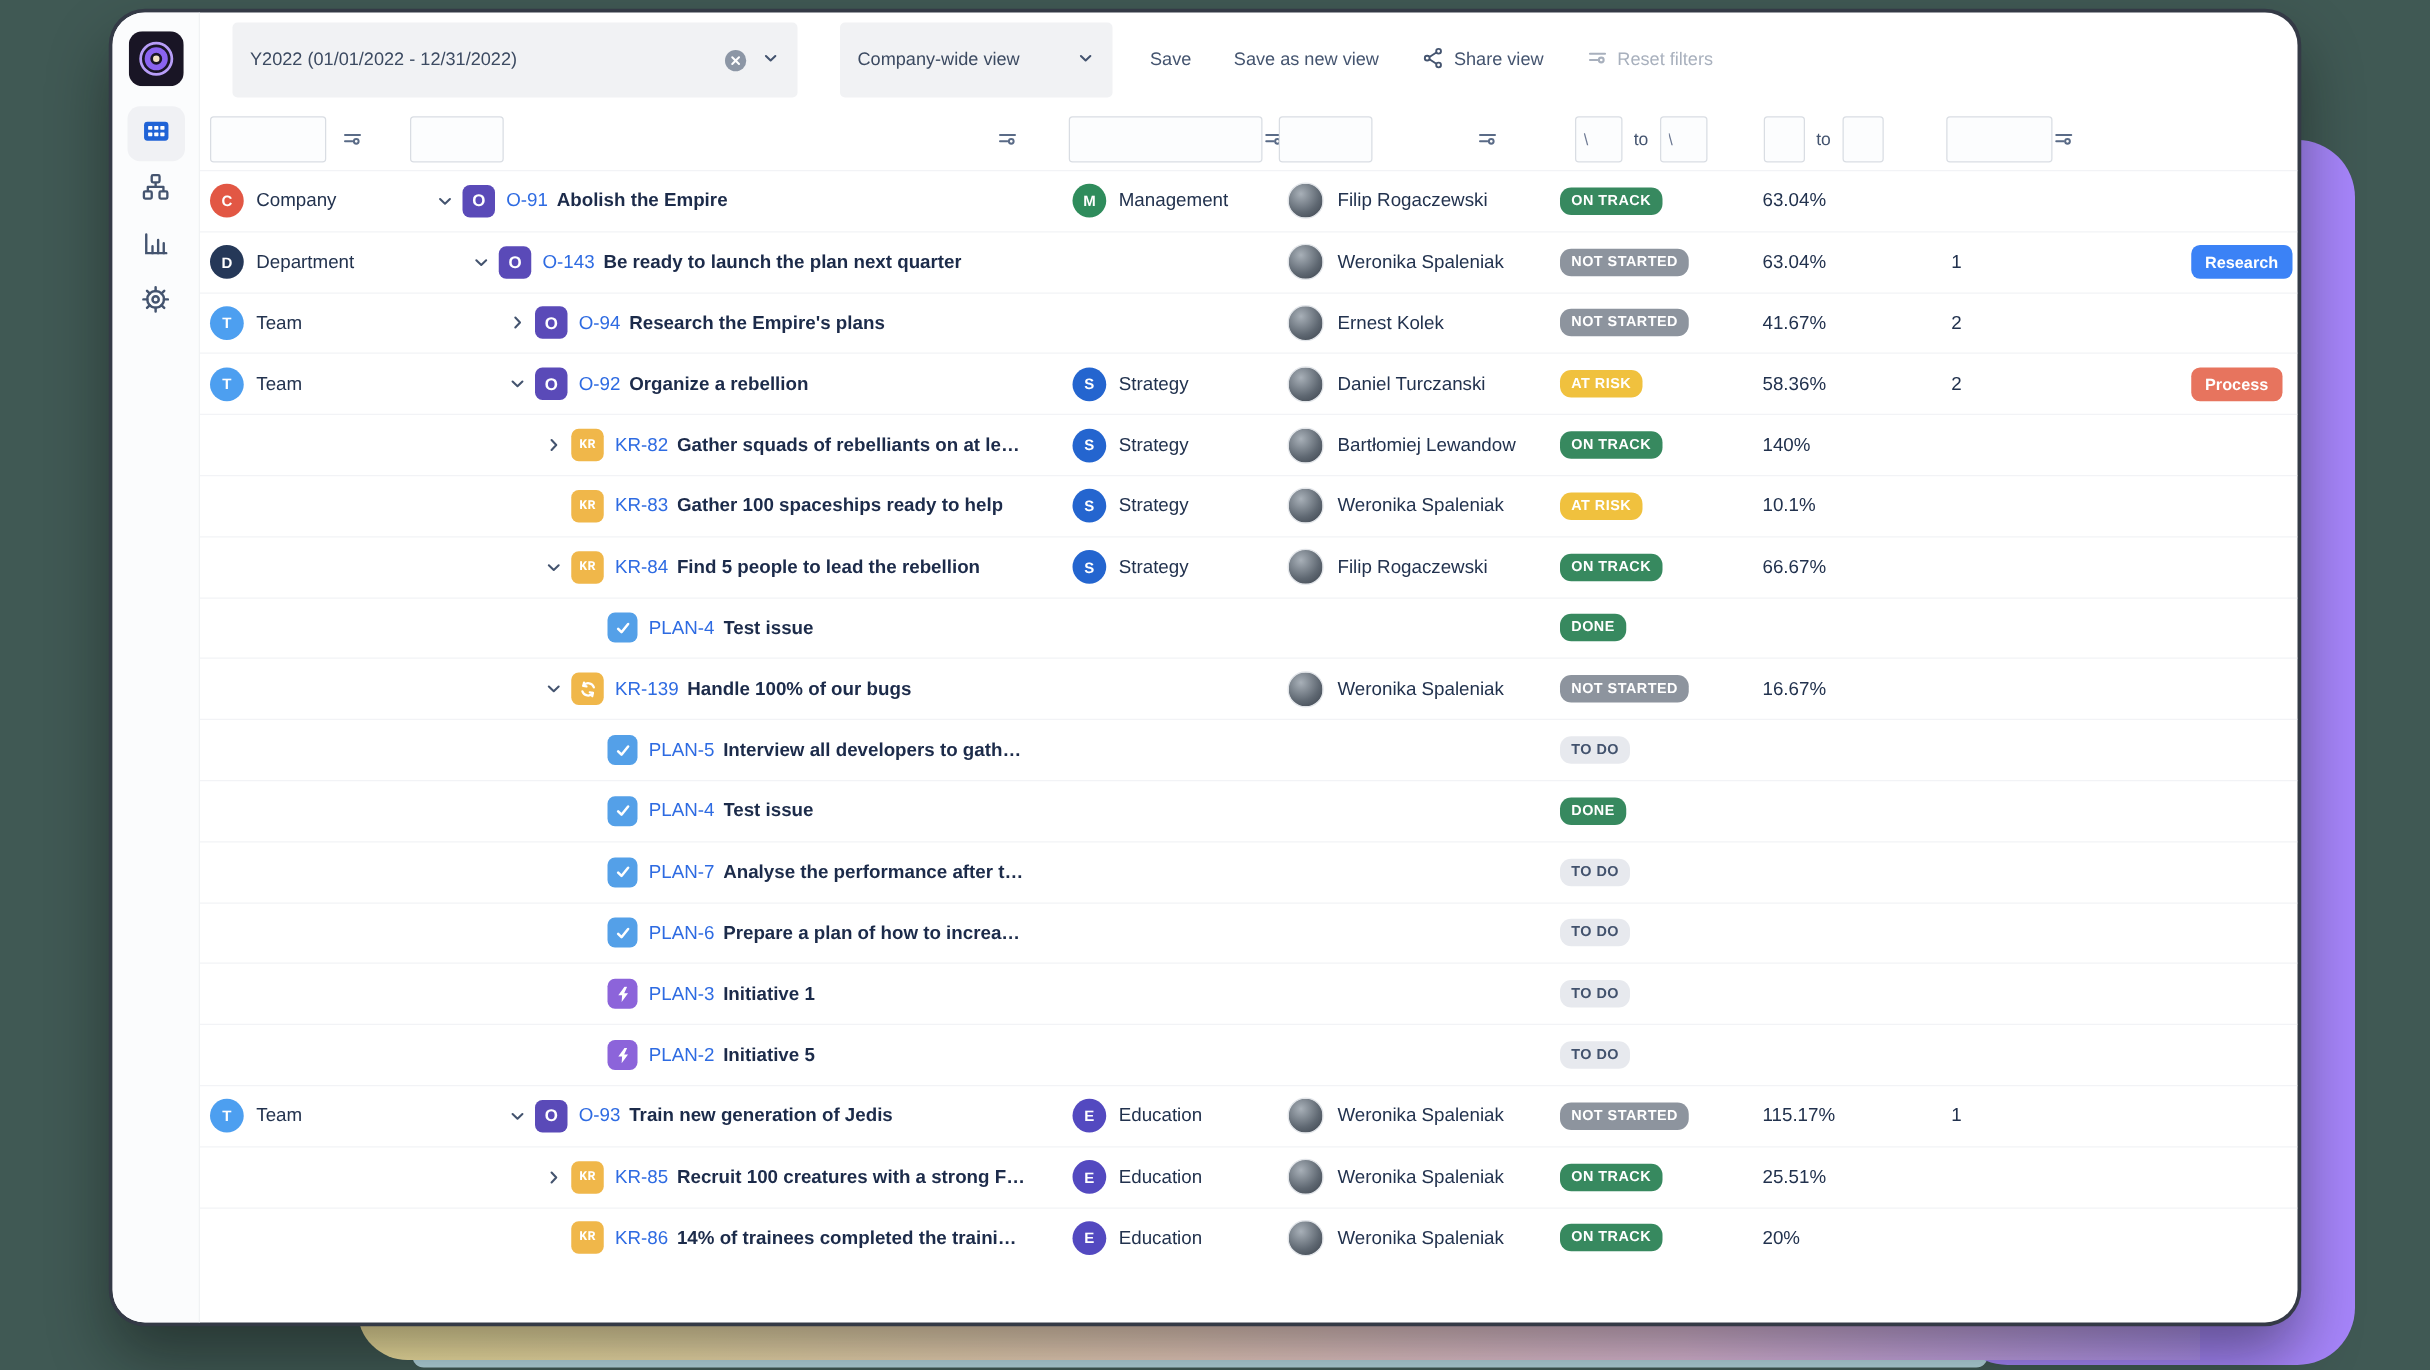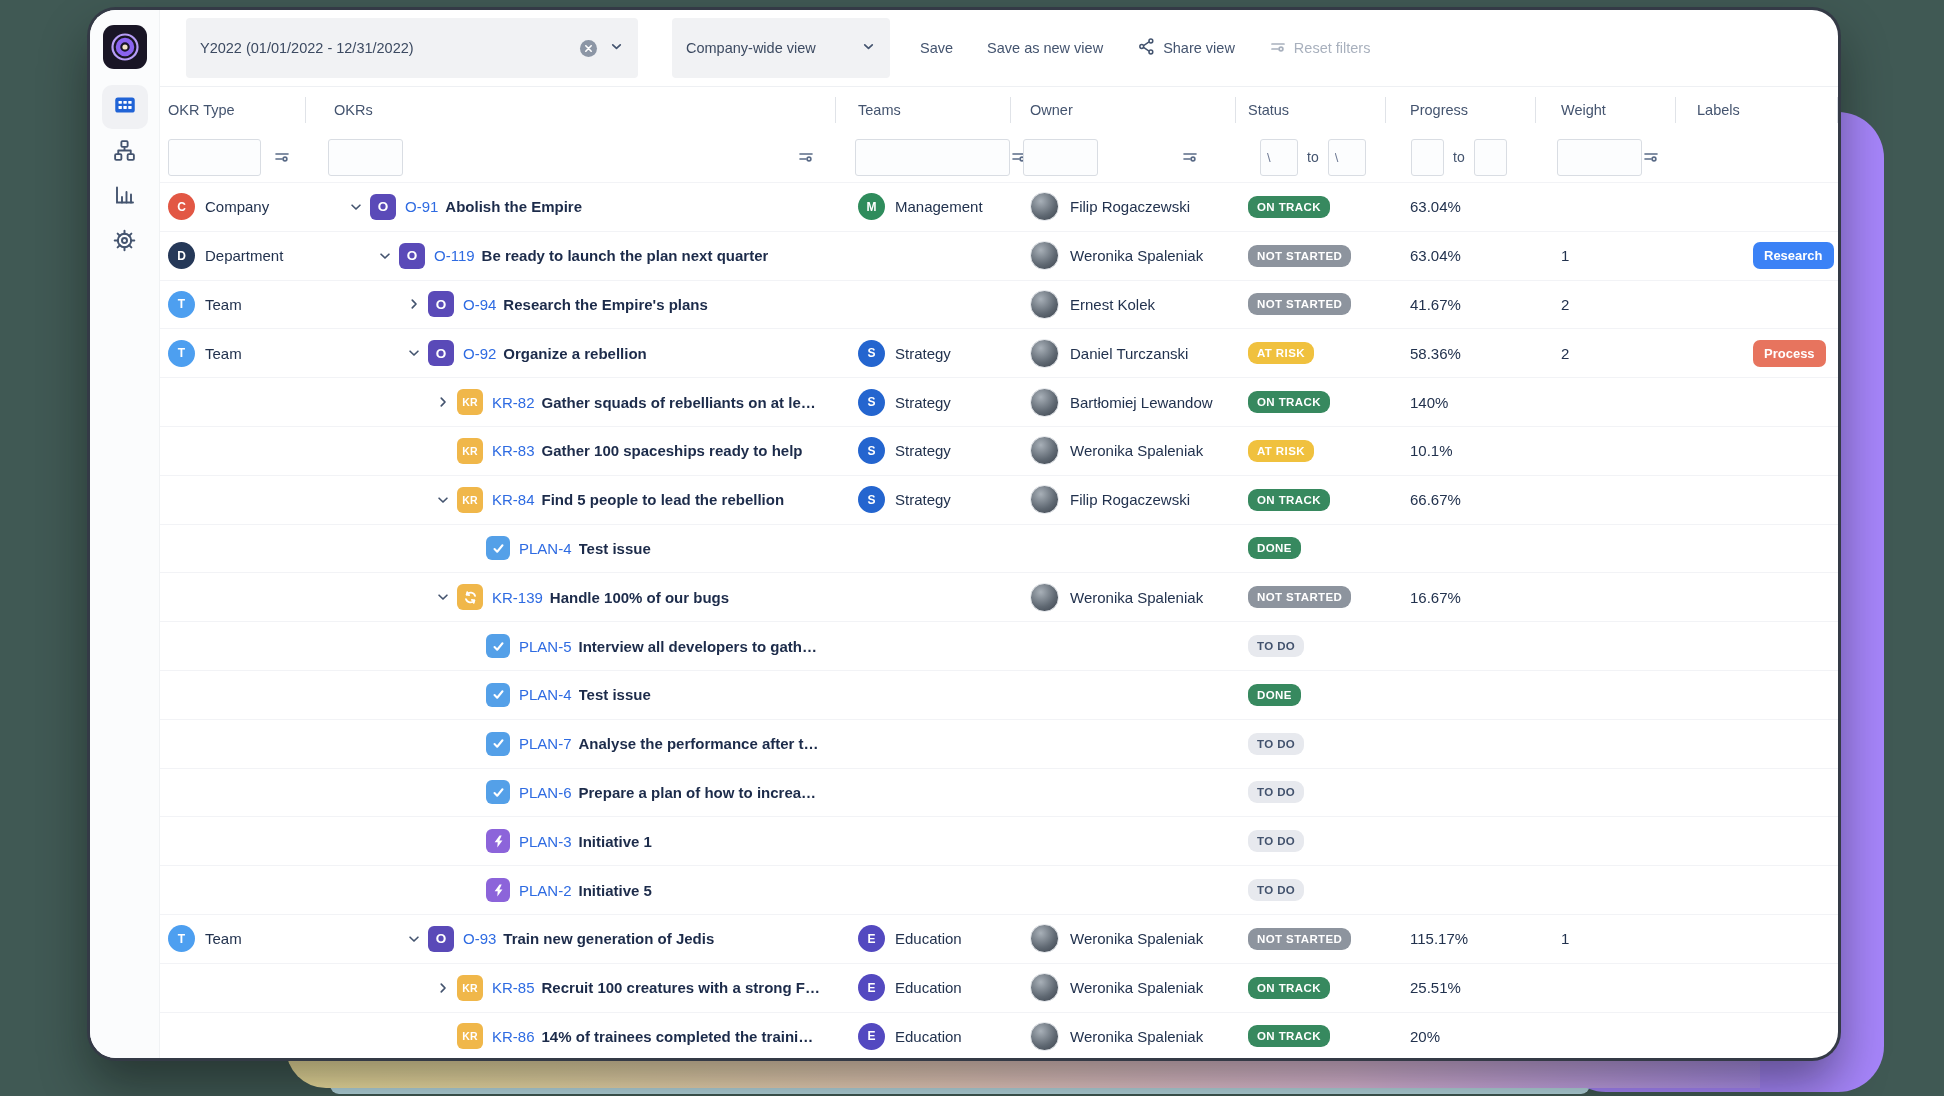--- a/index.html
+++ b/index.html
@@ -57,21 +57,21 @@
   .row{height:48.8px;align-items:center;border-top:1px solid #f2f3f6;font-size:15px;color:#22324e;}
   .row .cell{display:flex;align-items:center;height:100%;min-width:0;overflow:hidden;white-space:nowrap;}
   .type-circle,.team-circle{width:27px;height:27px;border-radius:50%;color:#fff;font-size:12px;font-weight:700;
      display:flex;align-items:center;justify-content:center;flex:none;margin-right:10px;}
   .chev{width:16px;height:16px;display:flex;align-items:center;justify-content:center;flex:none;margin-right:6px;cursor:pointer;}
   .chev-spacer{width:22px;flex:none;}
   .badge{width:26px;height:26px;border-radius:6px;color:#fff;display:flex;align-items:center;justify-content:center;
      font-weight:700;flex:none;margin-right:9px;}
   .badge.small{width:24px;height:24px;}
   .badge-o{font-size:13.5px;}
-  .badge-kr{font-size:10.5px;letter-spacing:.2px;}
+  .badge-kr{font-size:10.5px;letter-spacing:.2px;font-family:Liberation Mono, monospace;}
   .okr-key{color:#2e6be2;margin-right:7px;cursor:pointer;flex:none;}
   .okr-title{font-weight:600;color:#1c2b4a;overflow:hidden;text-overflow:clip;}
   .avatar{width:29px;height:29px;border-radius:50%;flex:none;margin-right:11px;
      background:radial-gradient(circle at 36% 30%,#a8b0b8,#5f6872 58%,#3a414b);border:1px solid #e3e6ea;}
   .pill{font-size:11.5px;font-weight:700;letter-spacing:.4px;padding:5px 9px;border-radius:9px;white-space:nowrap;cursor:pointer;}
   .lbl-badge{font-size:13px;font-weight:600;color:#fff;padding:6px 11px;border-radius:7px;margin-left:56px;white-space:nowrap;}
 </style>
 </head>
 <body>
 
@@ -180,30 +180,20 @@
             <svg width="18" height="18" viewBox="0 0 18 18" fill="none" stroke="#a8b0bd" stroke-width="1.7" stroke-linecap="round">
                 <path d="M3 6h12"></path>
                 <path d="M3 11h6"></path>
                 <circle cx="12" cy="11" r="1.9"></circle>
               </svg>
           </span>
           <span>Reset filters</span>
         </div>
       </div>
 
-      <div class="grid thead">
-        <div class="cell c1">OKR Type</div>
-        <div class="cell c2">OKRs</div>
-        <div class="cell c3">Teams</div>
-        <div class="cell c4">Owner</div>
-        <div class="cell c5">Status</div>
-        <div class="cell c6">Progress</div>
-        <div class="cell c7">Weight</div>
-        <div class="cell c8">Labels</div>
-      </div>
 
       <div class="grid filters">
         <div class="fcell c1">
           <input class="inp" style="">
           <span class="f-icon">
             <svg width="18" height="18" viewBox="0 0 18 18" fill="none" stroke="#5a6b87" stroke-width="1.6" stroke-linecap="round">
                 <path d="M3 6h12"></path>
                 <path d="M3 11h6"></path>
                 <circle cx="12" cy="11" r="1.9"></circle>
               </svg>
@@ -299,21 +289,21 @@
               <span class="type-circle" style="background: rgb(37, 56, 88);">D</span>
               <span>Department</span>
             </div>
             <div class="cell c2" style="padding-left: 72px;">
               <span class="chev">
                 <svg width="14" height="14" viewBox="0 0 16 16" fill="none" stroke="#44546F" stroke-width="1.9" stroke-linecap="round" stroke-linejoin="round">
                   <path d="M3.5 6l4.5 4.3L12.5 6"></path>
                 </svg>
               </span>
               <span class="badge badge-o" style="background: rgb(90, 74, 184);">O</span>
-              <span class="okr-key">O-119</span>
+              <span class="okr-key">O-143</span>
               <span class="okr-title">Be ready to launch the plan next quarter</span>
             </div>
             <div class="cell c3"></div>
             <div class="cell c4">
               <span class="avatar"></span>
               <span>Weronika Spaleniak</span>
             </div>
             <div class="cell c5">
               <span class="pill" style="background: rgb(141, 148, 158); color: rgb(255, 255, 255);">NOT STARTED</span>
             </div>

